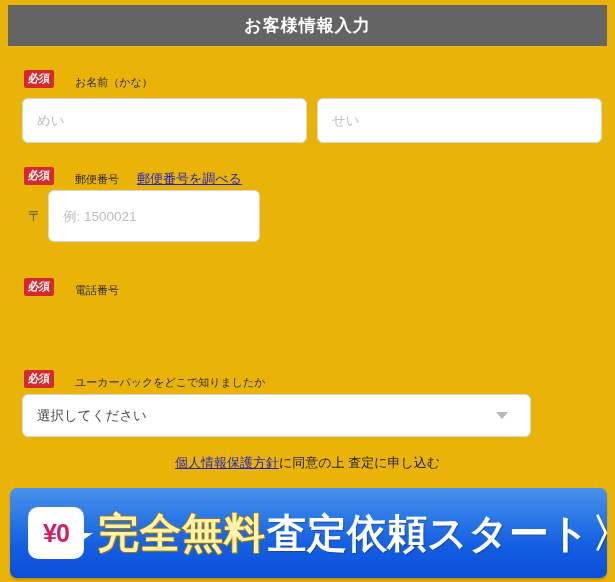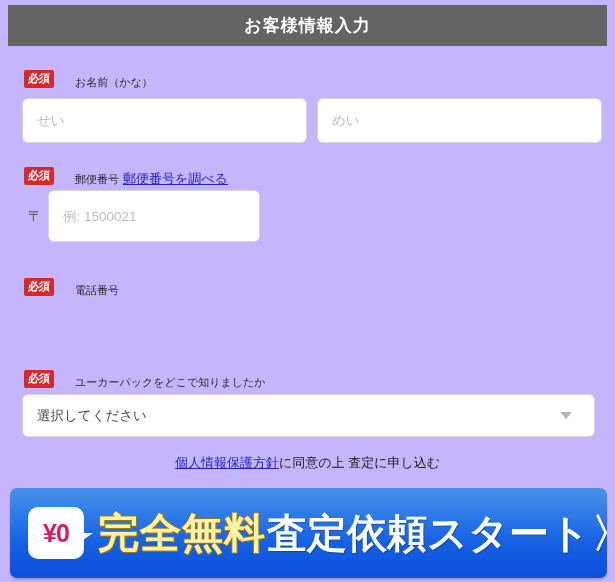--- a/index.html
+++ b/index.html
@@ -13,21 +13,21 @@
     font-family: "Liberation Sans", "DejaVu Sans", sans-serif;
     overflow: hidden;
     position: relative;
   }
 
   .page {
     position: absolute;
     left: 0; top: 0;
     width: 615px;
     height: 582px;
-    background: #c4b5fd;
+    background: #eab308;
   }
 
   
   .section-header {
     position: absolute;
     left: 8px;
     top: 5px;
     width: 599px;
     height: 41px;
     background: #646464;
@@ -70,21 +70,21 @@
   }
   .field-label-text {
     color: #2b2b2b;
     font-size: 11px;
     margin-left: 21px;
     line-height: 1;
   }
   .label-link {
     color: #2222cc;
     font-size: 13px;
-    margin-left: 4px;
+    margin-left: 18px;
     text-decoration: underline;
     line-height: 1;
     cursor: pointer;
   }
 
   
   .text-input {
     background: #ffffff;
     border: 1px solid #d6d6d6;
     border-radius: 6px;
@@ -144,21 +144,21 @@
   }
 
   
   .select-wrap {
     position: absolute;
     left: 22px;
     width: 573px;
     height: 43px;
   }
   .select-box {
-    width: 573px;
+    width: 509px;
     height: 43px;
     background: #ffffff;
     border: 1px solid #d6d6d6;
     border-radius: 6px;
     box-sizing: border-box;
     display: flex;
     align-items: center;
     padding: 8px 14px;
     cursor: pointer;
   }
@@ -281,22 +281,22 @@
     <span class="section-header-title">お客様情報入力</span>
   </div>
 
   <div class="field" style="top:68px;">
     <div class="field-label-row">
       <span class="req-badge">必須</span>
       <span class="field-label-text">お名前（かな）</span>
     </div>
   </div>
   <div class="name-row" style="top:98px;">
+    <input class="text-input name-input" type="text" placeholder="めい" style="">
     <input class="text-input name-input" type="text" placeholder="せい" style="">
-    <input class="text-input name-input" type="text" placeholder="めい" style="">
   </div>
 
   <div class="field" style="top:165px;">
     <div class="field-label-row">
       <span class="req-badge">必須</span>
       <span class="field-label-text">郵便番号</span>
       <span class="label-link">郵便番号を調べる</span>
     </div>
   </div>
   <div class="zip-row" style="top:190px;">

